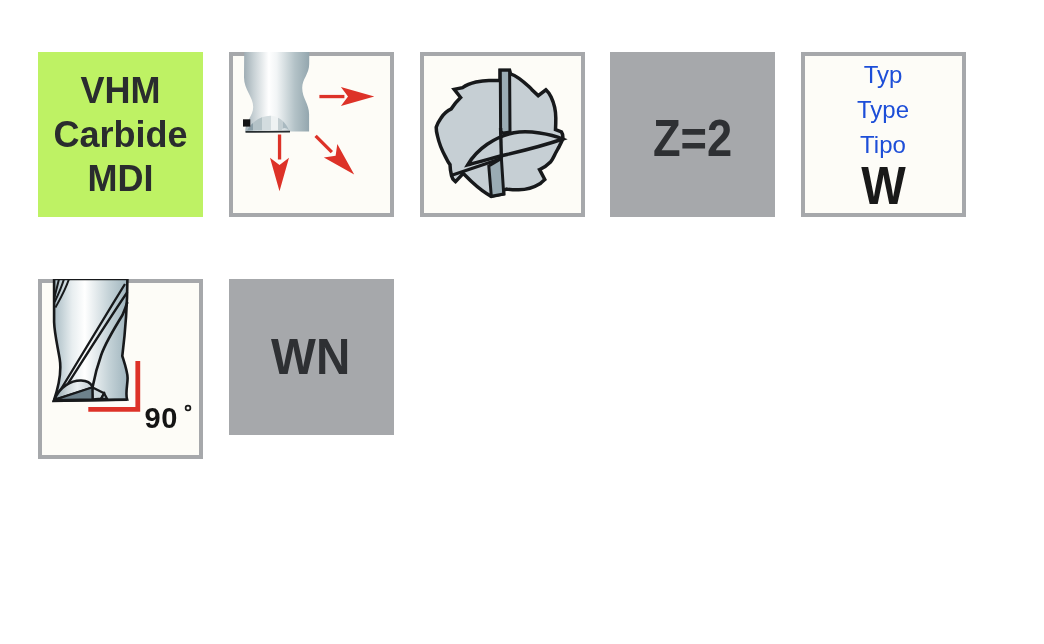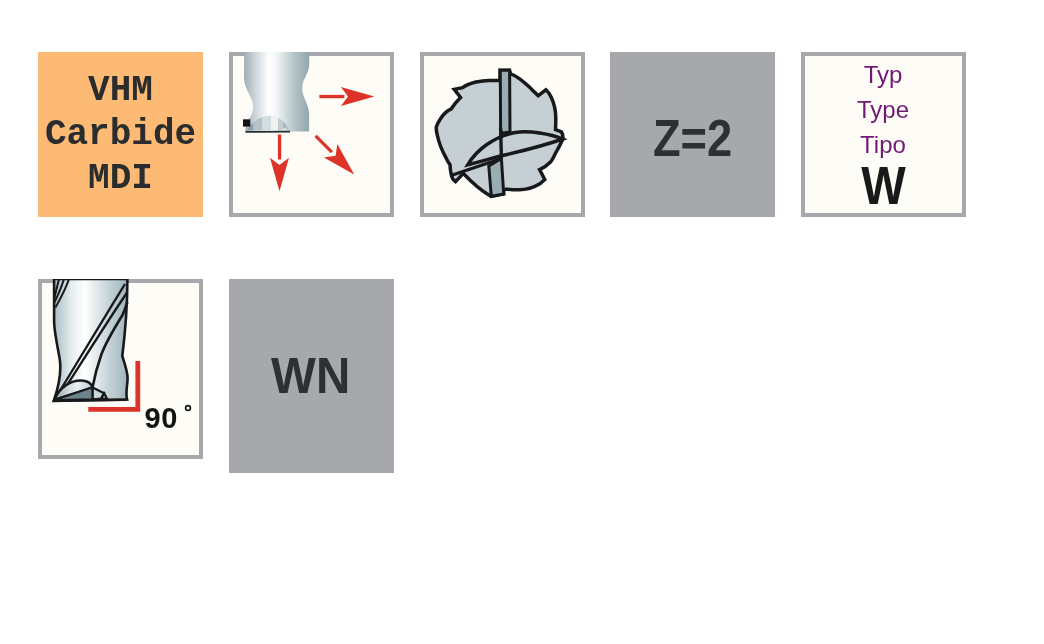--- a/index.html
+++ b/index.html
@@ -1,20 +1,20 @@
 <!DOCTYPE html>
 <html><head>
 <meta charset="utf-8">
 <style>
   html,body{margin:0;padding:0;background:#ffffff;}
   body{width:1044px;height:644px;position:relative;font-family:"Liberation Sans",sans-serif;overflow:hidden;}
   .box{position:absolute;width:165px;height:165px;box-sizing:border-box;}
   .wbox{background:#fdfcf7;border:4.5px solid #a6a8ab;}
   .gbox{background:#a6a8ab;display:flex;align-items:center;justify-content:center;}
-  .bluebox{background:#fdba74;display:flex;align-items:center;justify-content:center;font-family:Liberation Mono, monospace;}
+  .bluebox{background:#bef264;display:flex;align-items:center;justify-content:center;}
   .draw{position:absolute;left:-4.5px;top:-4.5px;}
 </style>
 </head>
 <body>
 
 <div class="box bluebox" style="left:38px;top:52px;">
   <div style="font-weight:bold;font-size:36px;line-height:44px;color:#2a2c2e;text-align:center;">VHM<br>Carbide<br>MDI</div>
 </div>
 
 <div class="box wbox" style="left:228.5px;top:52px;">
@@ -107,21 +107,21 @@
       <path d="M69.8,114 L82.4,106.5 L84.7,141.9 L72.3,144.2 Z" fill="#9aacb4" stroke-width="3"></path>
     </g>
   </svg>
 </div>
 
 <div class="box gbox" style="left:610px;top:52px;padding-top:7px;">
   <div style="font-weight:bold;font-size:52px;color:#2e3033;transform:scaleX(0.87);">Z=2</div>
 </div>
 
 <div class="box wbox" style="left:800.5px;top:52px;text-align:center;">
-  <div style="padding-top:1px;font-size:24px;line-height:35px;color:#701a75;">Typ<br>Type<br>Tipo</div>
+  <div style="padding-top:1px;font-size:24px;line-height:35px;color:#1d4ed8;">Typ<br>Type<br>Tipo</div>
   <div style="font-size:53px;line-height:48px;font-weight:bold;color:#191919;transform:scaleX(0.89);">W</div>
 </div>
 
 <div class="box wbox" style="left:38px;top:279px;height:180px;">
   <svg class="draw" width="165" height="166" viewBox="0 0 165 166">
     <defs>
       <linearGradient id="millg" x1="0" y1="0" x2="1" y2="0">
         <stop offset="0" stop-color="#a9bcc4"></stop>
         <stop offset="0.25" stop-color="#e8eef0"></stop>
         <stop offset="0.42" stop-color="#ffffff"></stop>
@@ -152,15 +152,15 @@
     <path d="M54.6,108.5 L66.1,114.3 L63.2,119.6 L54.8,120.3 Z" fill="#ccd7db" stroke="#17191b" stroke-width="2.3"></path>
     <path d="M66.1,114.3 L69.5,120.5 L63.2,119.6 Z" fill="#aabcc3" stroke="#17191b" stroke-width="2.3"></path>
     <path d="M15.8,121.8 L89.1,120.7" stroke="#17191b" stroke-width="2.4" fill="none"></path>
 
     <path d="M99.8,82 L99.8,130.3 L50.3,130.3" stroke="#dd3228" stroke-width="4.8" fill="none"></path>
     <circle cx="150" cy="129" r="2.4" stroke="#1a1a1a" stroke-width="1.7" fill="none"></circle>
     <text x="106.5" y="149.3" font-family="Liberation Sans, sans-serif" font-size="29" font-weight="bold" fill="#141414" letter-spacing="0.7">90</text>
   </svg>
 </div>
 
-<div class="box gbox" style="left:228.5px;top:279px;height:194px;padding-top:0;">
+<div class="box gbox" style="left:228.5px;top:279px;height:156px;padding-top:0;">
   <div style="font-weight:bold;font-size:50px;color:#2e3033;transform:scaleX(0.95);">WN</div>
 </div>
 
 </body></html>

